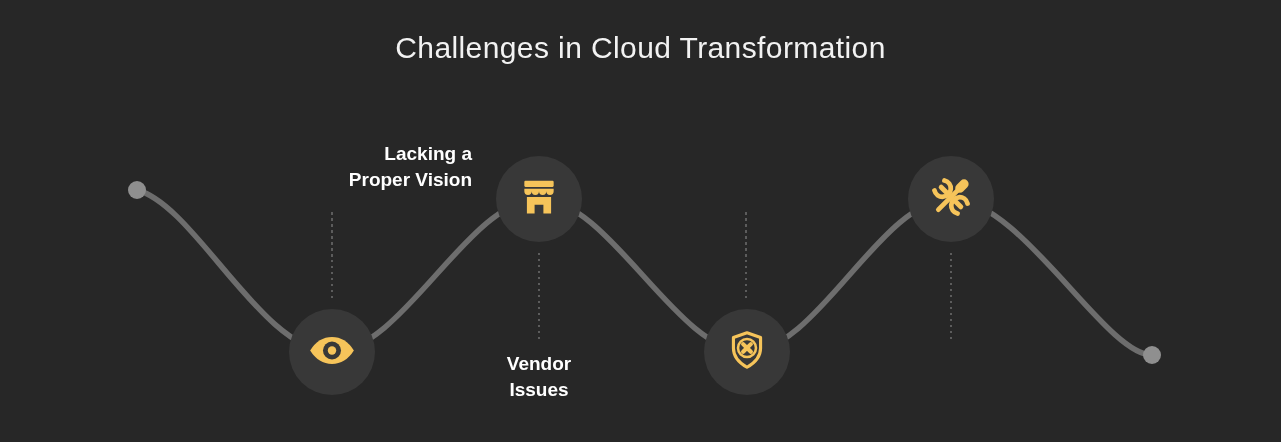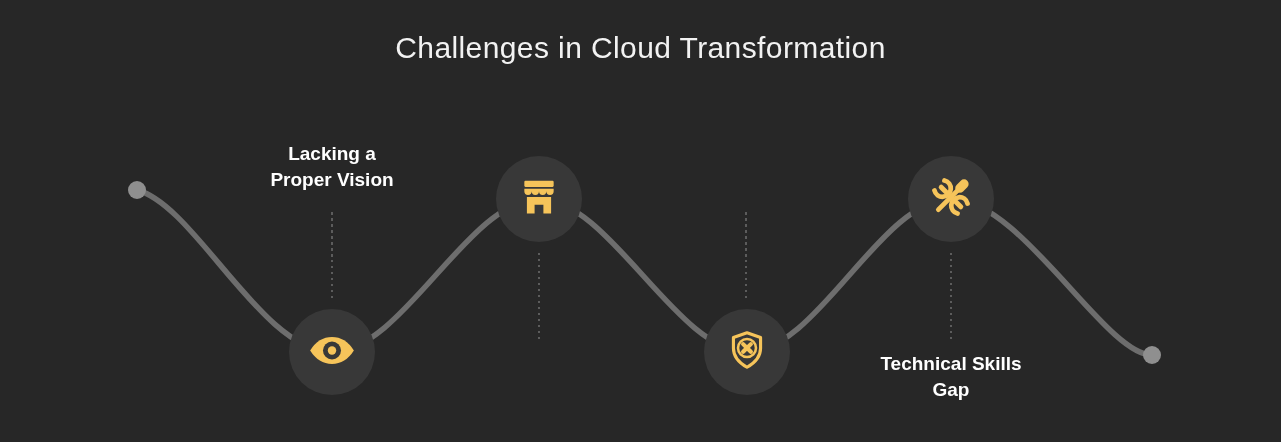--- a/index.html
+++ b/index.html
@@ -37,21 +37,21 @@
   .node-2{left:496px;top:156px;}
   .node-3{left:704px;top:309px;}
   .node-4{left:908px;top:156px;}
   .label{
     position:absolute;width:280px;
     text-align:center;
     color:var(--label-text);
     font-size:19px;line-height:25.5px;font-weight:700;
     white-space:pre-line;
   }
-  .label-1{left:192px;top:141px;}
+  .label-1{left:192px;top:141px;text-align:right;}
   .label-2{left:399px;top:351px;}
   .label-3{left:606px;top:141px;}
   .label-4{left:811px;top:351px;}
   .connector{
     position:absolute;width:2px;
     background:repeating-linear-gradient(to bottom, var(--dotted) 0 2.5px, transparent 2.5px 6px);
   }
   .connector-1{left:331px;top:212px;height:88px;}
   .connector-2{left:538px;top:253px;height:88px;}
   .connector-3{left:745px;top:212px;height:88px;}
@@ -70,22 +70,22 @@
     <circle cx="1152" cy="355" r="9" fill="var(--endpoint)"></circle>
   </svg>
 
   <div class="connector connector-1"></div>
   <div class="connector connector-2"></div>
   <div class="connector connector-3"></div>
   <div class="connector connector-4"></div>
 
   <div class="label label-1">Lacking a
 Proper Vision</div>
-  <div class="label label-4">Technical Skills
-Gap</div>
+  <div class="label label-2">Vendor
+Issues</div>
 
   <div class="node node-1">
     <span>
       <svg width="46" height="33" viewBox="0 0 48 34">
         <path d="M24 3 Q10 3 1.2 17 Q10 31 24 31 Q38 31 46.8 17 Q38 3 24 3 Z" fill="currentColor"></path>
         <circle cx="24" cy="17" r="9.4" fill="var(--node-circle)"></circle>
         <circle cx="24" cy="17" r="4.4" fill="currentColor"></circle>
       </svg>
     </span>
   </div>

